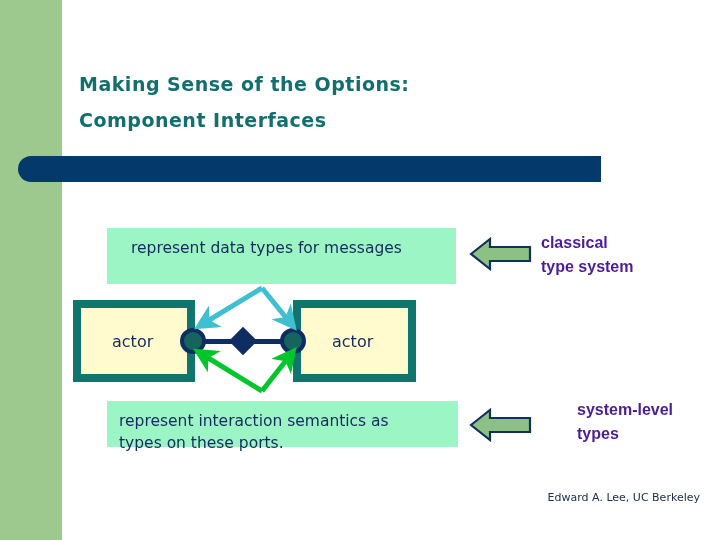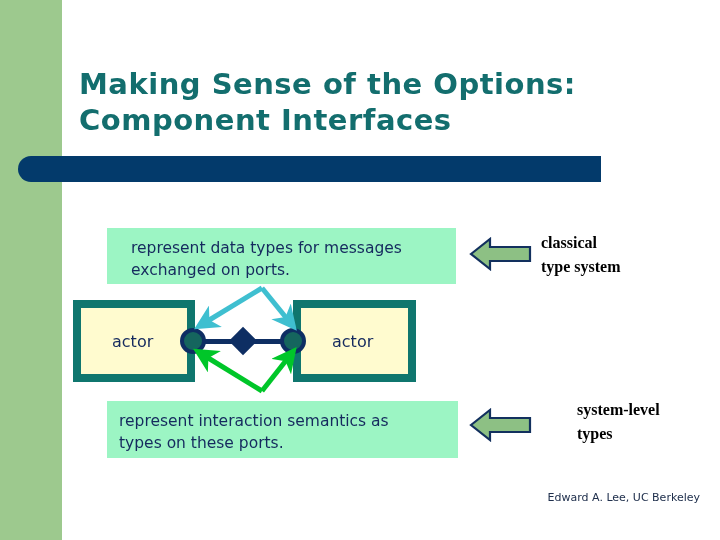--- a/index.html
+++ b/index.html
@@ -47,21 +47,21 @@
 
   
   .title {
     position: absolute;
     left: 79px;
     top: 66px;
     width: 600px;
     color: #136E6E;
     font-family: "DejaVu Sans", sans-serif;
     font-weight: bold;
-    font-size: 29px;
+    font-size: 19px;
     line-height: 36px;
     letter-spacing: 0.5px;
   }
   .title-line { display: block; white-space: nowrap; }
 
   
   .mint-box {
     position: absolute;
     background: #9CF5C4;
     color: #152A5E;
@@ -75,21 +75,21 @@
     left: 107px;
     top: 228px;
     width: 349px;
     height: 56px;
     padding-left: 24px;
   }
   #mint-bottom {
     left: 107px;
     top: 401px;
     width: 351px;
-    height: 57px;
+    height: 46px;
   }
   .mint-line { display: block; white-space: nowrap; }
 
   
   .actor-box {
     position: absolute;
     background: #FFFBCF;
     border: 8px solid #0f766e;
     box-sizing: border-box;
     color: #152A5E;
@@ -152,22 +152,22 @@
     top: 0;
     width: 720px;
     height: 540px;
     overflow: visible;
     pointer-events: none;
   }
 
   
   .side-label {
     position: absolute;
-    color: #000000;
-    font-family: Liberation Serif, serif;
+    color: #4c1d95;
+    font-family: Liberation Sans, sans-serif;
     font-weight: bold;
     font-size: 16px;
     line-height: 24px;
   }
   #label-classical { left: 541px; top: 231px; }
   #label-systemlevel { left: 541px; top: 398px; margin-left: 36px; }
   .side-line { display: block; white-space: nowrap; }
 
   
   .block-arrow-svg {
@@ -199,21 +199,20 @@
   <div class="white-panel"></div>
   <div class="navy-bar"></div>
 
   <div class="title">
     <span class="title-line">Making Sense of the Options:</span>
     <span class="title-line">Component Interfaces</span>
   </div>
 
   <div class="mint-box" id="mint-top">
     <span class="mint-line">represent data types for messages</span>
-    <span class="mint-line">exchanged on ports.</span>
   </div>
 
   <div class="mint-box" id="mint-bottom">
     <span class="mint-line">represent interaction semantics as</span>
     <span class="mint-line">types on these ports.</span>
   </div>
 
   <div class="actor-box" id="actor-left">
     <span>actor</span>
   </div>

